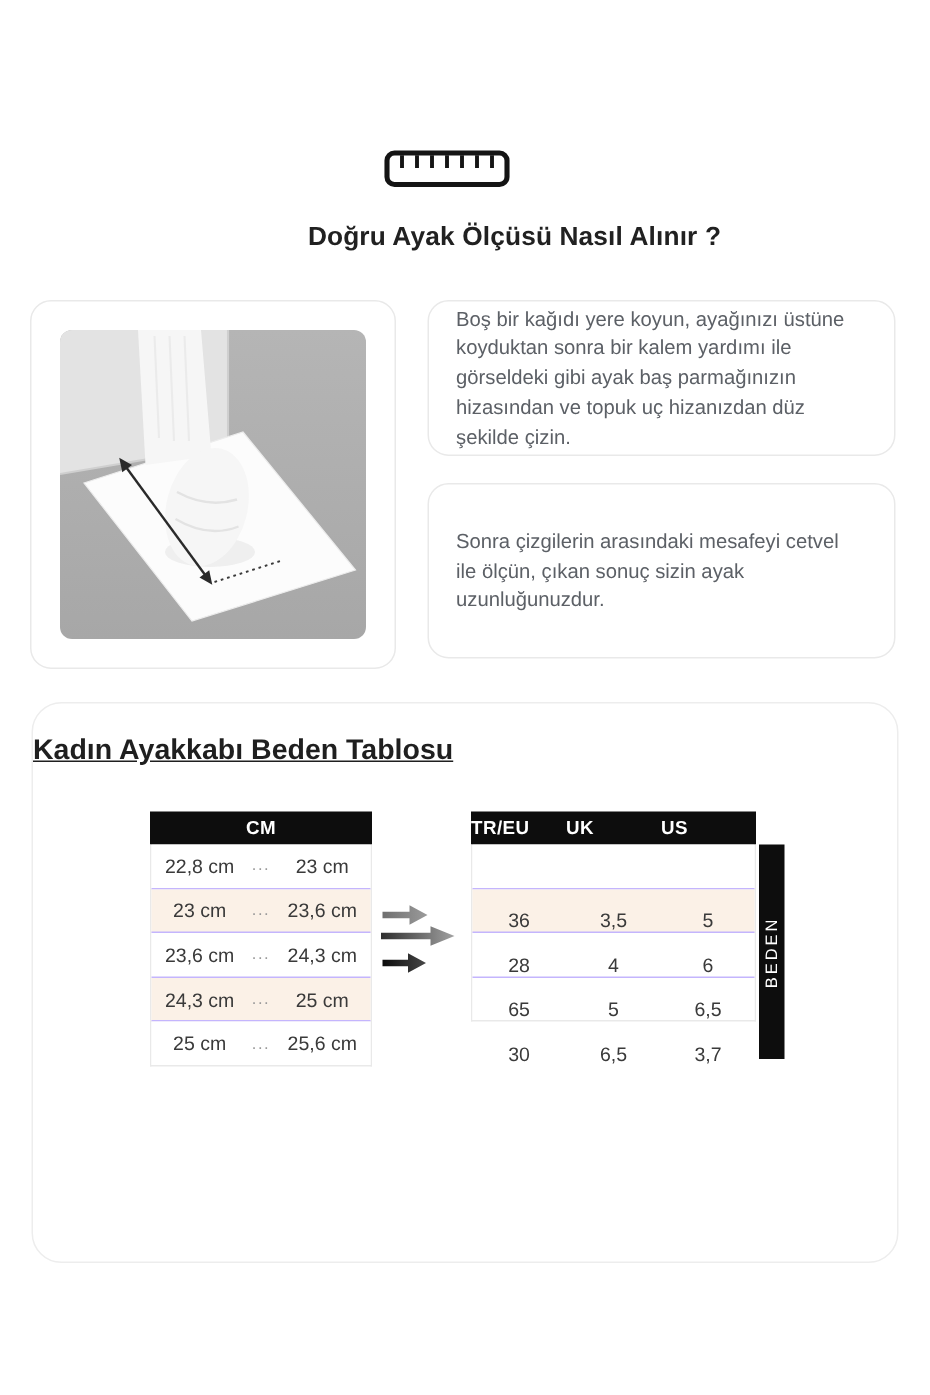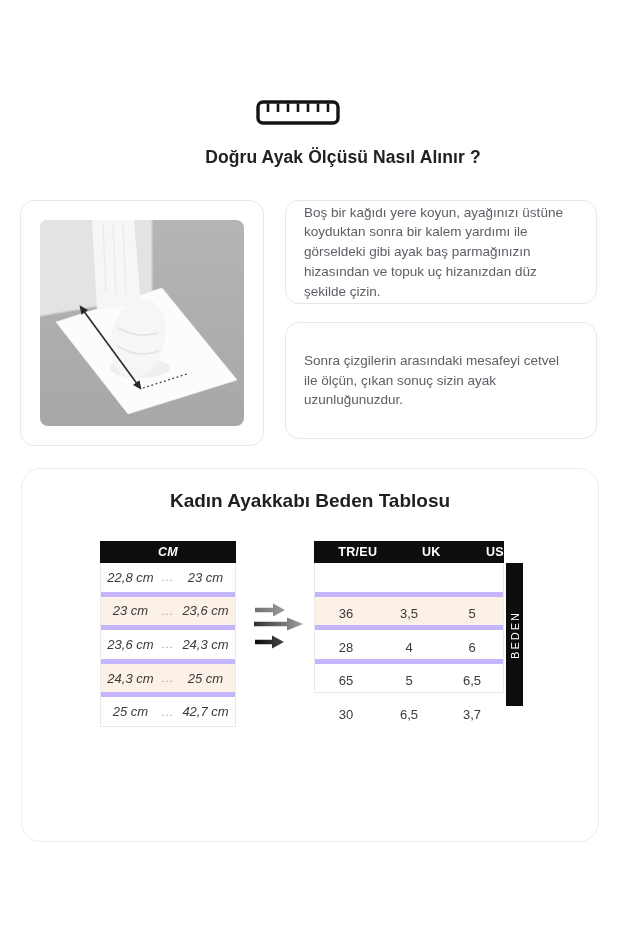--- a/index.html
+++ b/index.html
@@ -31,35 +31,35 @@
   .tip-card.two{top:322px;height:117px;}
   .tip-card p{
     margin:0;font-size:13.5px;line-height:1.46;color:#5c6066;
   }
   
   .size-card{
     position:absolute;left:21px;top:468px;width:578px;height:374px;
     border:1px solid #ededed;border-radius:20px;box-sizing:border-box;background:#fff;
   }
   .size-title{
-    margin:0;padding-top:21px;text-align:center;
-    font-size:19px;font-weight:bold;color:#1f1f1f;
-  }
-  .cm-table{position:absolute;left:78px;top:72px;width:136px;font-style:italic;}
+    margin:0;padding-top:21px;text-align:left;
+    font-size:19px;font-weight:bold;color:#1f1f1f;text-decoration:underline;
+  }
+  .cm-table{position:absolute;left:78px;top:72px;width:148px;}
   .size-wrap{position:absolute;left:292px;top:72px;display:flex;}
   .size-table{width:190px;}
   .t-head{
     height:22px;background:#0d0d0d;color:#ffffff;display:flex;align-items:center;
     font-size:12.5px;font-weight:bold;letter-spacing:.3px;
   }
   .t-head.center{justify-content:center;}
-  .t-head .hcell{flex:1;text-align:right;}
+  .t-head .hcell{flex:1;text-align:left;}
   .t-body{border:1px solid #e9e9e9;border-top:none;box-sizing:content-box;}
   .t-row{height:28.6px;display:flex;align-items:center;font-size:13px;color:#3a3a3a;
-    border-bottom:5px solid #c4b5fd;background:#ffffff;}
+    border-bottom:1px solid #c4b5fd;background:#ffffff;}
   .t-row:last-child{border-bottom:none;}
   .t-row.cream{background:#fbf1e7;}
   .cm-table .from,.cm-table .to{flex:0 0 44%;text-align:center;}
   .cm-table .dots{flex:0 0 12%;text-align:center;color:#9a9a9a;font-size:11px;letter-spacing:1px;}
   .size-table .cell{flex:1;text-align:center;align-self:stretch;line-height:28.6px;
     border-right:1px solid #efefef;margin-top:37px;}
   .size-table .cell:last-child{border-right:none;}
   .beden-bar{
     width:17px;height:143px;margin-left:2px;margin-top:22px;background:#0d0d0d;
     display:flex;align-items:center;justify-content:center;
@@ -158,21 +158,21 @@
           <span class="to">24,3 cm</span>
         </div>
         <div class="t-row cream">
           <span class="from">24,3 cm</span>
           <span class="dots">...</span>
           <span class="to">25 cm</span>
         </div>
         <div class="t-row">
           <span class="from">25 cm</span>
           <span class="dots">...</span>
-          <span class="to">42,7 cm</span>
+          <span class="to">25,6 cm</span>
         </div>
       </div>
     </div>
 
     <svg class="arrows" viewBox="0 0 62 56">
       <defs>
         <linearGradient id="a1" x1="0" y1="0" x2="1" y2="0">
           <stop offset="0" stop-color="#6f6f6f"></stop>
             <stop offset="1" stop-color="#9b9b9b"></stop>
         </linearGradient>

